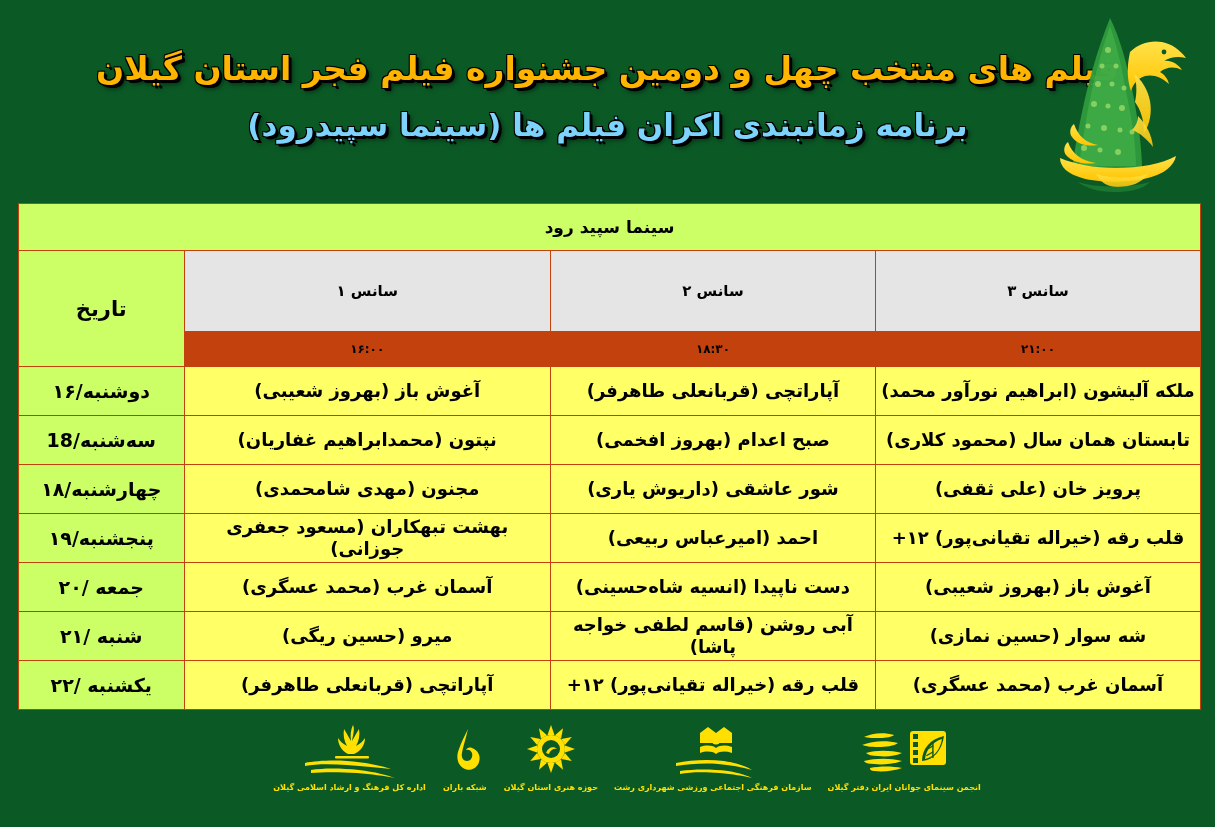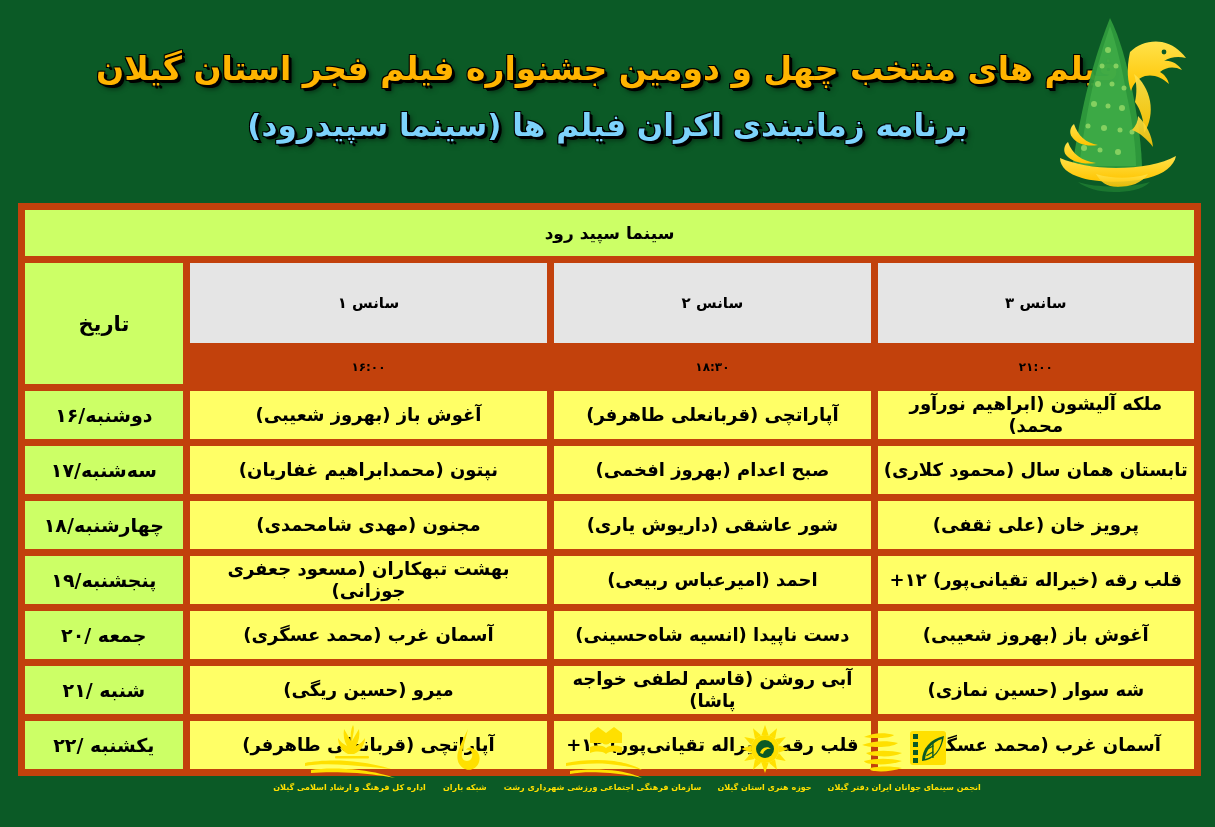--- a/index.html
+++ b/index.html
@@ -72,21 +72,21 @@
     left: 18px;
     width: 1183px;
   }
   table.schedule {
     width: 100%;
     border-collapse: collapse;
     table-layout: fixed;
     background: #000;
   }
   table.schedule td, table.schedule th {
-    border: 7px solid #c2410c;
+    border: 1px solid #c2410c;
     text-align: center;
     vertical-align: middle;
     color: #000;
     font-weight: bold;
     padding: 2px 4px;
   }
   .cinema-title-cell {
     background: #ccff66;
     height: 42px;
     font-size: 17px;
@@ -256,21 +256,21 @@
       <tr>
         <td class="film">ملکه آلیشون (ابراهیم نورآور محمد)</td>
         <td class="film">آپاراتچی (قربانعلی طاهرفر)</td>
         <td class="film">آغوش باز (بهروز شعیبی)</td>
         <td class="date">دوشنبه/۱۶</td>
       </tr>
       <tr>
         <td class="film">تابستان همان سال (محمود کلاری)</td>
         <td class="film">صبح اعدام (بهروز افخمی)</td>
         <td class="film">نپتون (محمدابراهیم غفاریان)</td>
-        <td class="date">سه‌شنبه/۱۷</td>
+        <td class="date">سه‌شنبه/18</td>
       </tr>
       <tr>
         <td class="film">پرویز خان (علی ثقفی)</td>
         <td class="film">شور عاشقی (داریوش یاری)</td>
         <td class="film">مجنون (مهدی شامحمدی)</td>
         <td class="date">چهارشنبه/۱۸</td>
       </tr>
       <tr>
         <td class="film">قلب رقه (خیراله تقیانی‌پور) ۱۲+</td>
         <td class="film">احمد (امیرعباس ربیعی)</td>
@@ -319,34 +319,20 @@
 
     <div class="sponsor">
       <svg width="46" height="58" viewBox="0 0 46 58">
         <g fill="#ffe000">
           <path d="M26 6 C22 14 19 20 17 26 C14 33 15 41 21 45 C27 49 35 46 37 39 C39 33 36 27 30 25
                    C27 24 25 25 24 27 C26 26 29 27 30 30 C31 34 29 38 25 38 C21 38 19 34 20 30
                    C21 24 24 15 26 6 Z"></path>
         </g>
       </svg>
       <div class="sponsor-label">شبکه باران</div>
-    </div>
-
-    <div class="sponsor">
-      <svg width="86" height="58" viewBox="0 0 86 58">
-        <g fill="#ffe000">
-          <path d="M30 10 L38 4 L46 10 L54 4 L62 10 L62 20 L30 20 Z"></path>
-          <rect x="30" y="10" width="32" height="4"></rect>
-          <circle cx="46" cy="17" r="4.5"></circle>
-          <path d="M30 24 C36 22 42 22 46 25 C50 22 56 22 62 24 L62 30 C56 28 50 28 46 31 C42 28 36 28 30 30 Z"></path>
-          <path d="M6 40 C20 37 38 36 54 38 C66 40 76 43 82 47 C72 44 60 42 48 41 C34 40 18 41 6 43 Z"></path>
-          <path d="M10 48 C24 46 42 46 58 48 C70 50 78 53 82 55 C74 53 62 51 50 50 C34 49 20 49 10 51 Z"></path>
-        </g>
-      </svg>
-      <div class="sponsor-label">سازمان فرهنگی اجتماعی ورزشی شهرداری رشت</div>
     </div>
 
     <div class="sponsor">
       <svg width="68" height="58" viewBox="0 0 68 58">
         <g fill="#ffe000">
           <g transform="translate(34,26)">
             <g>
               <path d="M0 -24 L3.5 -14 L-3.5 -14 Z"></path>
               <path d="M0 -24 L3.5 -14 L-3.5 -14 Z" transform="rotate(30)"></path>
               <path d="M0 -24 L3.5 -14 L-3.5 -14 Z" transform="rotate(60)"></path>
@@ -360,20 +346,34 @@
               <path d="M0 -24 L3.5 -14 L-3.5 -14 Z" transform="rotate(300)"></path>
               <path d="M0 -24 L3.5 -14 L-3.5 -14 Z" transform="rotate(330)"></path>
             </g>
             <circle cx="0" cy="0" r="14"></circle>
           </g>
           <circle cx="34" cy="26" r="9" fill="#0b5a26"></circle>
           <path d="M29 30 C31 24 37 23 40 26 C37 25 33 27 32 31 Z"></path>
         </g>
       </svg>
       <div class="sponsor-label">حوزه هنری استان گیلان</div>
+    </div>
+
+    <div class="sponsor">
+      <svg width="86" height="58" viewBox="0 0 86 58">
+        <g fill="#ffe000">
+          <path d="M30 10 L38 4 L46 10 L54 4 L62 10 L62 20 L30 20 Z"></path>
+          <rect x="30" y="10" width="32" height="4"></rect>
+          <circle cx="46" cy="17" r="4.5"></circle>
+          <path d="M30 24 C36 22 42 22 46 25 C50 22 56 22 62 24 L62 30 C56 28 50 28 46 31 C42 28 36 28 30 30 Z"></path>
+          <path d="M6 40 C20 37 38 36 54 38 C66 40 76 43 82 47 C72 44 60 42 48 41 C34 40 18 41 6 43 Z"></path>
+          <path d="M10 48 C24 46 42 46 58 48 C70 50 78 53 82 55 C74 53 62 51 50 50 C34 49 20 49 10 51 Z"></path>
+        </g>
+      </svg>
+      <div class="sponsor-label">سازمان فرهنگی اجتماعی ورزشی شهرداری رشت</div>
     </div>
 
     <div class="sponsor">
       <svg width="92" height="58" viewBox="0 0 92 58">
         <g fill="#ffe000">
           <rect x="52" y="8" width="36" height="34" rx="3"></rect>
           <g fill="#0b5a26">
             <rect x="55" y="11" width="5" height="5"></rect>
             <rect x="55" y="19" width="5" height="5"></rect>
             <rect x="55" y="27" width="5" height="5"></rect>

